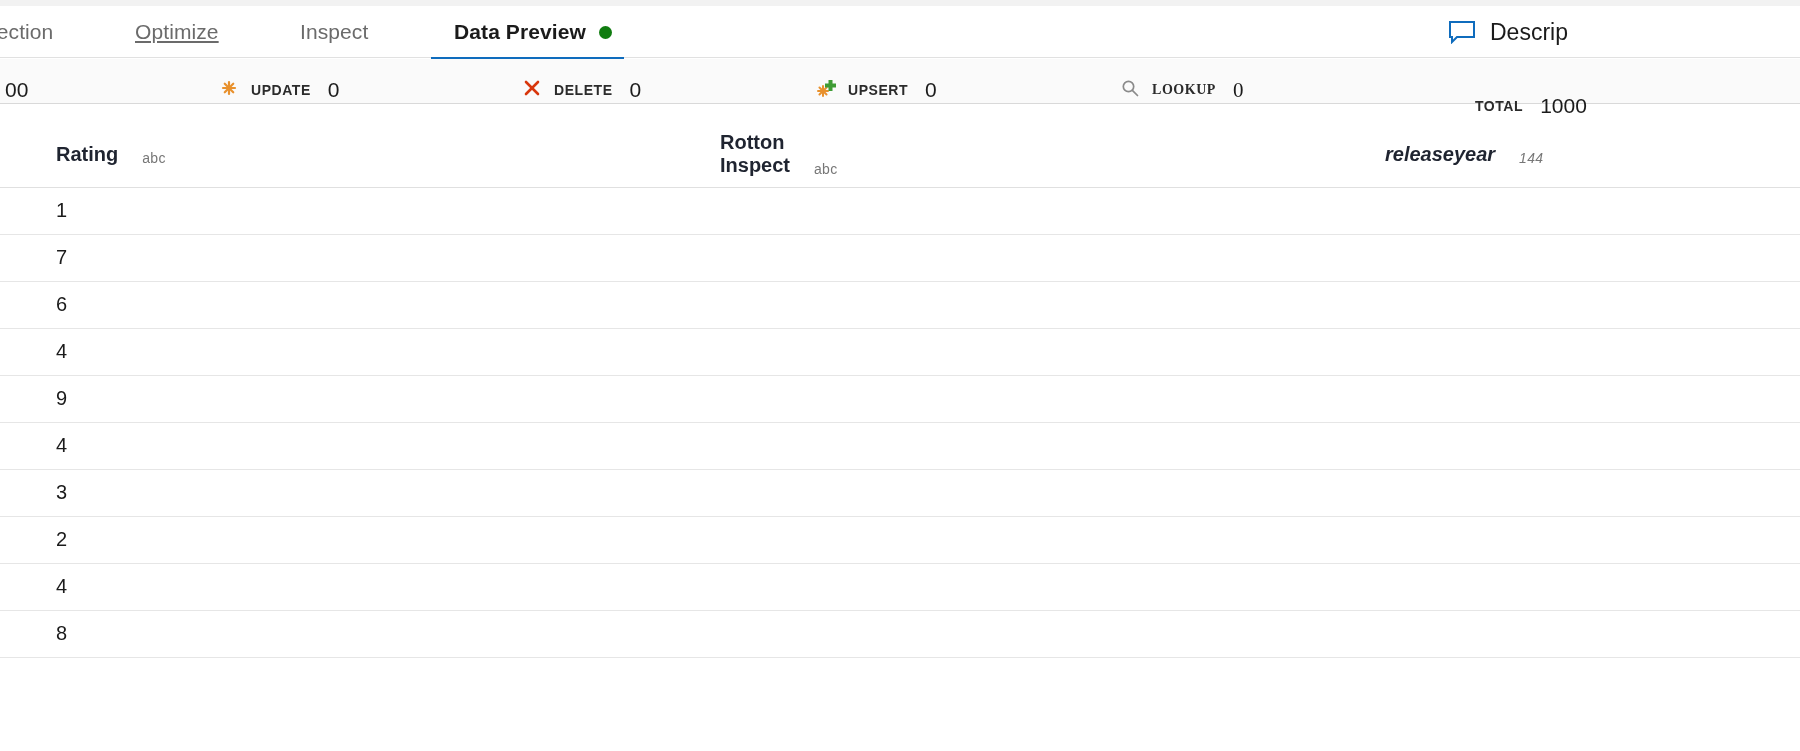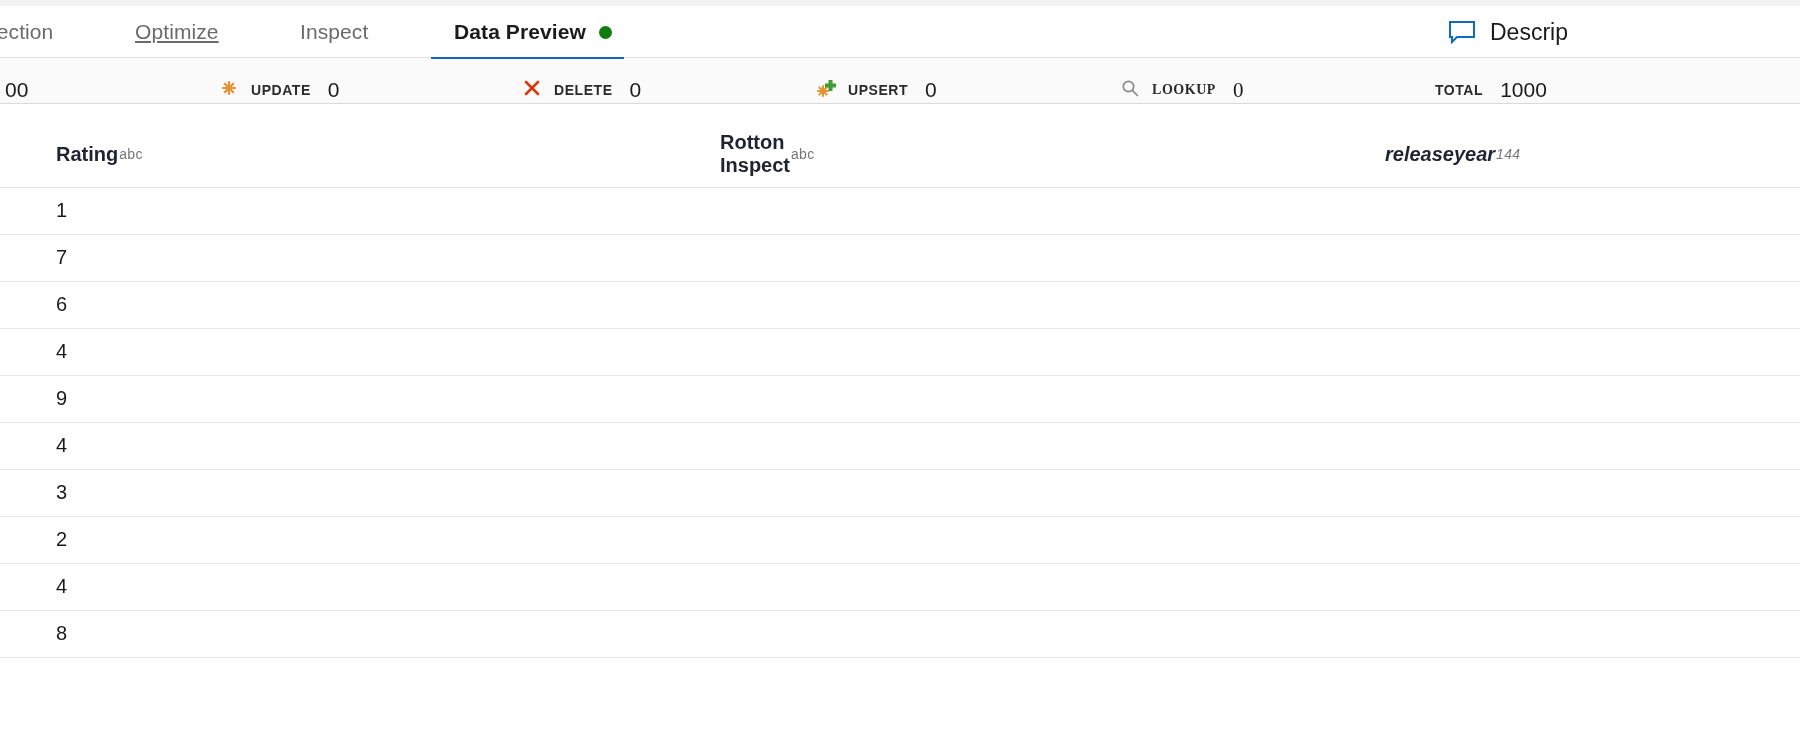--- a/index.html
+++ b/index.html
@@ -136,22 +136,22 @@
   table.grid thead th {
     height: 65px;
     border-bottom: 1px solid #e0e0e0;
     font-weight: 700;
     font-size: 20px;
     color: #1f2430;
     padding-left: 0;
   }
   .th-inner {
     display: flex;
-    align-items: center;
-    gap: 1px;
+    align-items: flex-end;
+    gap: 24px;
   }
   .type-tag {
     font-size: 14px;
     font-weight: 400;
     color: #777777;
     letter-spacing: .3px;
   }
   table.grid tbody td {
     height: 47px;
     border-bottom: 1px solid #e6e6e6;
@@ -245,21 +245,21 @@
           <span class="stat-value">0</span>
         </div>
         <div class="stat" style="left: 1119px; font-family: Liberation Serif, serif;">
           <span class="ico"><svg width="22" height="22" viewBox="0 0 22 22">
               <circle cx="9.5" cy="9.5" r="5.2" fill="none" stroke="#8a8a8a" stroke-width="1.7"></circle>
               <line x1="13.6" y1="13.6" x2="18.5" y2="18.5" stroke="#8a8a8a" stroke-width="1.7" stroke-linecap="round"></line>
             </svg></span>
           <span class="stat-label">LOOKUP</span>
           <span class="stat-value">0</span>
         </div>
-        <div class="stat" style="left: 1424px;">
+        <div class="stat" style="left: 1464px; margin-top: 16px;">
           <span class="ico" style="width: 0px;"></span>
           <span class="stat-label">TOTAL</span>
           <span class="stat-value">1000</span>
         </div>
       </div>
   </div>
 
   <div class="table-wrap">
     <table class="grid">
       <thead>

